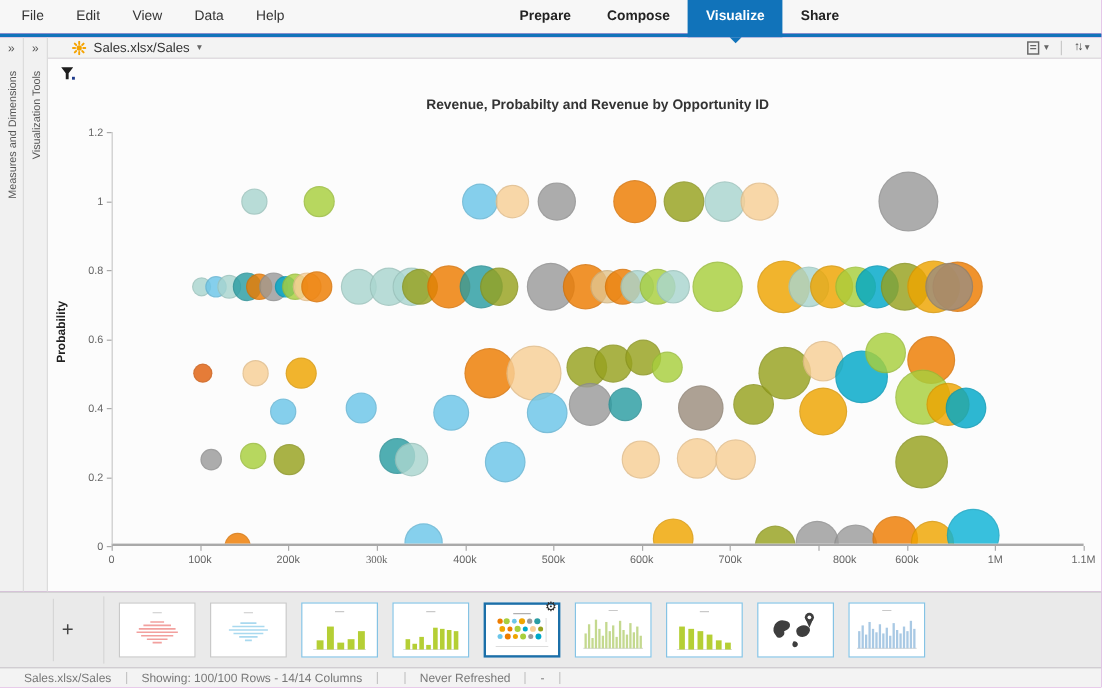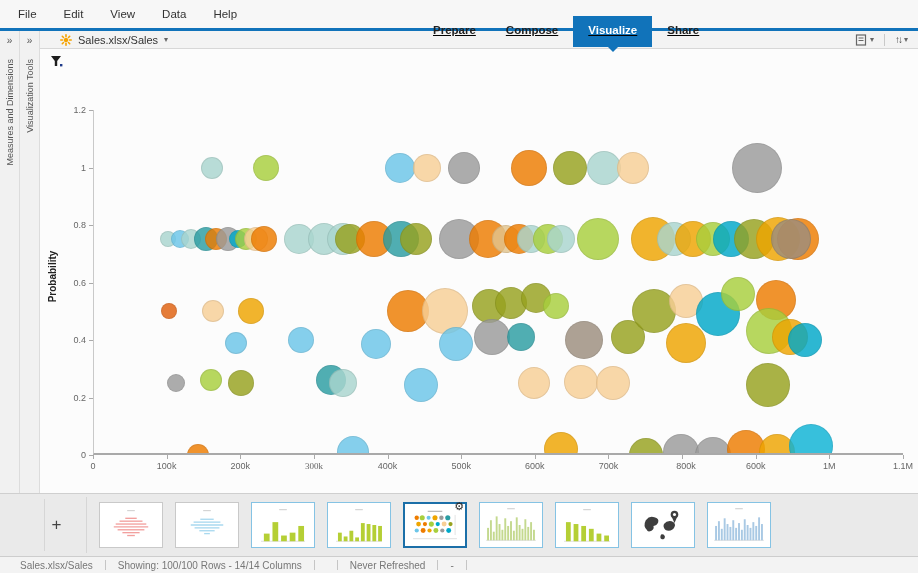--- a/index.html
+++ b/index.html
@@ -5,21 +5,21 @@
   * { margin:0; padding:0; box-sizing:border-box; }
   html,body { width:918px; height:573px; }
   body { font-family:"Liberation Sans", sans-serif; background:#fff; overflow:hidden; position:relative; }
   .app { position:absolute; inset:0; width:918px; height:573px; background:#a21caf; }
 
   
   .menubar { position:absolute; left:0; top:0; width:918px; height:28px; background:#f7f7f7; }
   .blue-line { position:absolute; left:0; top:28px; width:918px; height:3px; background:#1173ba; }
   .menu-items { position:absolute; left:18px; top:0; height:28px; display:flex; align-items:center; }
   .menu-item { font-size:11.5px; color:#333; margin-right:27px; cursor:default; }
-  .tabs { position:absolute; left:418px; top:16px; height:31px; display:flex; z-index:2;text-decoration:underline; }
+  .tabs { position:absolute; left:418px; top:0; height:31px; display:flex; z-index:2; }
   .tab { font-size:11.5px; font-weight:bold; color:#222; padding:0 15px; line-height:28px; height:31px; position:relative; }
   .tab.active { background:#1173ba; color:#fff; }
   .tab-notch { position:absolute; left:50%; bottom:-5px; margin-left:-5px; width:0; height:0;
                border-left:5px solid transparent; border-right:5px solid transparent; border-top:5px solid #1173ba; }
 
   
   .toolbar { position:absolute; left:40px; top:31px; width:878px; height:18px; background:#f3f3f3;
              border-bottom:1px solid #d7d7d7; display:flex; align-items:center; }
   .dataset-select { display:flex; align-items:center; margin-left:20px; gap:6px; }
   .dataset-icon { width:12px; height:12px; display:inline-block; }
@@ -144,20 +144,21 @@
       <div class="strip-expand">»</div>
       <div class="strip-label">Visualization Tools</div>
     </div>
   </div>
 
   <div class="canvas">
     <svg class="filter-icon" viewBox="0 0 14 14">
       <polygon points="1,1 11,1 7.2,6 7.2,11 4.8,11 4.8,6" fill="#1e1e1e"></polygon>
       <rect x="10" y="9" width="2.4" height="2.4" fill="#1e3a8a"></rect>
     </svg>
+    <div class="chart-title">Revenue, Probabilty and Revenue by Opportunity ID</div>
     <div class="y-axis-title">Probability</div>
     <div class="plot-area">
         <div class="bubble" style="left: 106.8px; top: 46.5px; height: 22px; width: 22px; background: rgb(170, 214, 207);"></div>
         <div class="bubble" style="left: 159.3px; top: 44.5px; height: 26px; width: 26px; background: rgb(168, 207, 61);"></div>
         <div class="bubble" style="left: 291.3px; top: 42.5px; height: 30px; width: 30px; background: rgb(108, 198, 233);"></div>
         <div class="bubble" style="left: 318.8px; top: 43.5px; height: 28px; width: 28px; background: rgb(248, 207, 150);"></div>
         <div class="bubble" style="left: 353.7px; top: 41.5px; height: 32px; width: 32px; background: rgb(155, 155, 155);"></div>
         <div class="bubble" style="left: 417.2px; top: 39.5px; height: 36px; width: 36px; background: rgb(238, 124, 0);"></div>
         <div class="bubble" style="left: 458.7px; top: 40.5px; height: 34px; width: 34px; background: rgb(151, 162, 31);"></div>
         <div class="bubble" style="left: 492.6px; top: 40.5px; height: 34px; width: 34px; background: rgb(170, 214, 207);"></div>
@@ -254,21 +255,21 @@
         <span class="ticklabel-x" style="left: 220.909px; font-family: Liberation Serif, serif;">300k</span>
         <div class="tickmark-x" style="left: 294.545px;"></div>
         <span class="ticklabel-x" style="left: 294.545px;">400k</span>
         <div class="tickmark-x" style="left: 368.182px;"></div>
         <span class="ticklabel-x" style="left: 368.182px;">500k</span>
         <div class="tickmark-x" style="left: 441.818px;"></div>
         <span class="ticklabel-x" style="left: 441.818px;">600k</span>
         <div class="tickmark-x" style="left: 515.455px;"></div>
         <span class="ticklabel-x" style="left: 515.455px;">700k</span>
         <div class="tickmark-x" style="left: 589.091px;"></div>
-        <span class="ticklabel-x" style="left: 593px;">800k</span>
+        <span class="ticklabel-x" style="left: 611px;">800k</span>
         <div class="tickmark-x" style="left: 662.727px;"></div>
         <span class="ticklabel-x" style="left: 662.727px;">600k</span>
         <div class="tickmark-x" style="left: 736.364px;"></div>
         <span class="ticklabel-x" style="left: 736.364px;">1M</span>
         <div class="tickmark-x" style="left: 810px;"></div>
         <span class="ticklabel-x" style="left: 810px;">1.1M</span>
       </div>
     <div class="y-axis-ticks">
         <div class="tickmark-y" style="top: 345px;"></div>
         <span class="ticklabel-y" style="top: 345px;">0</span>

